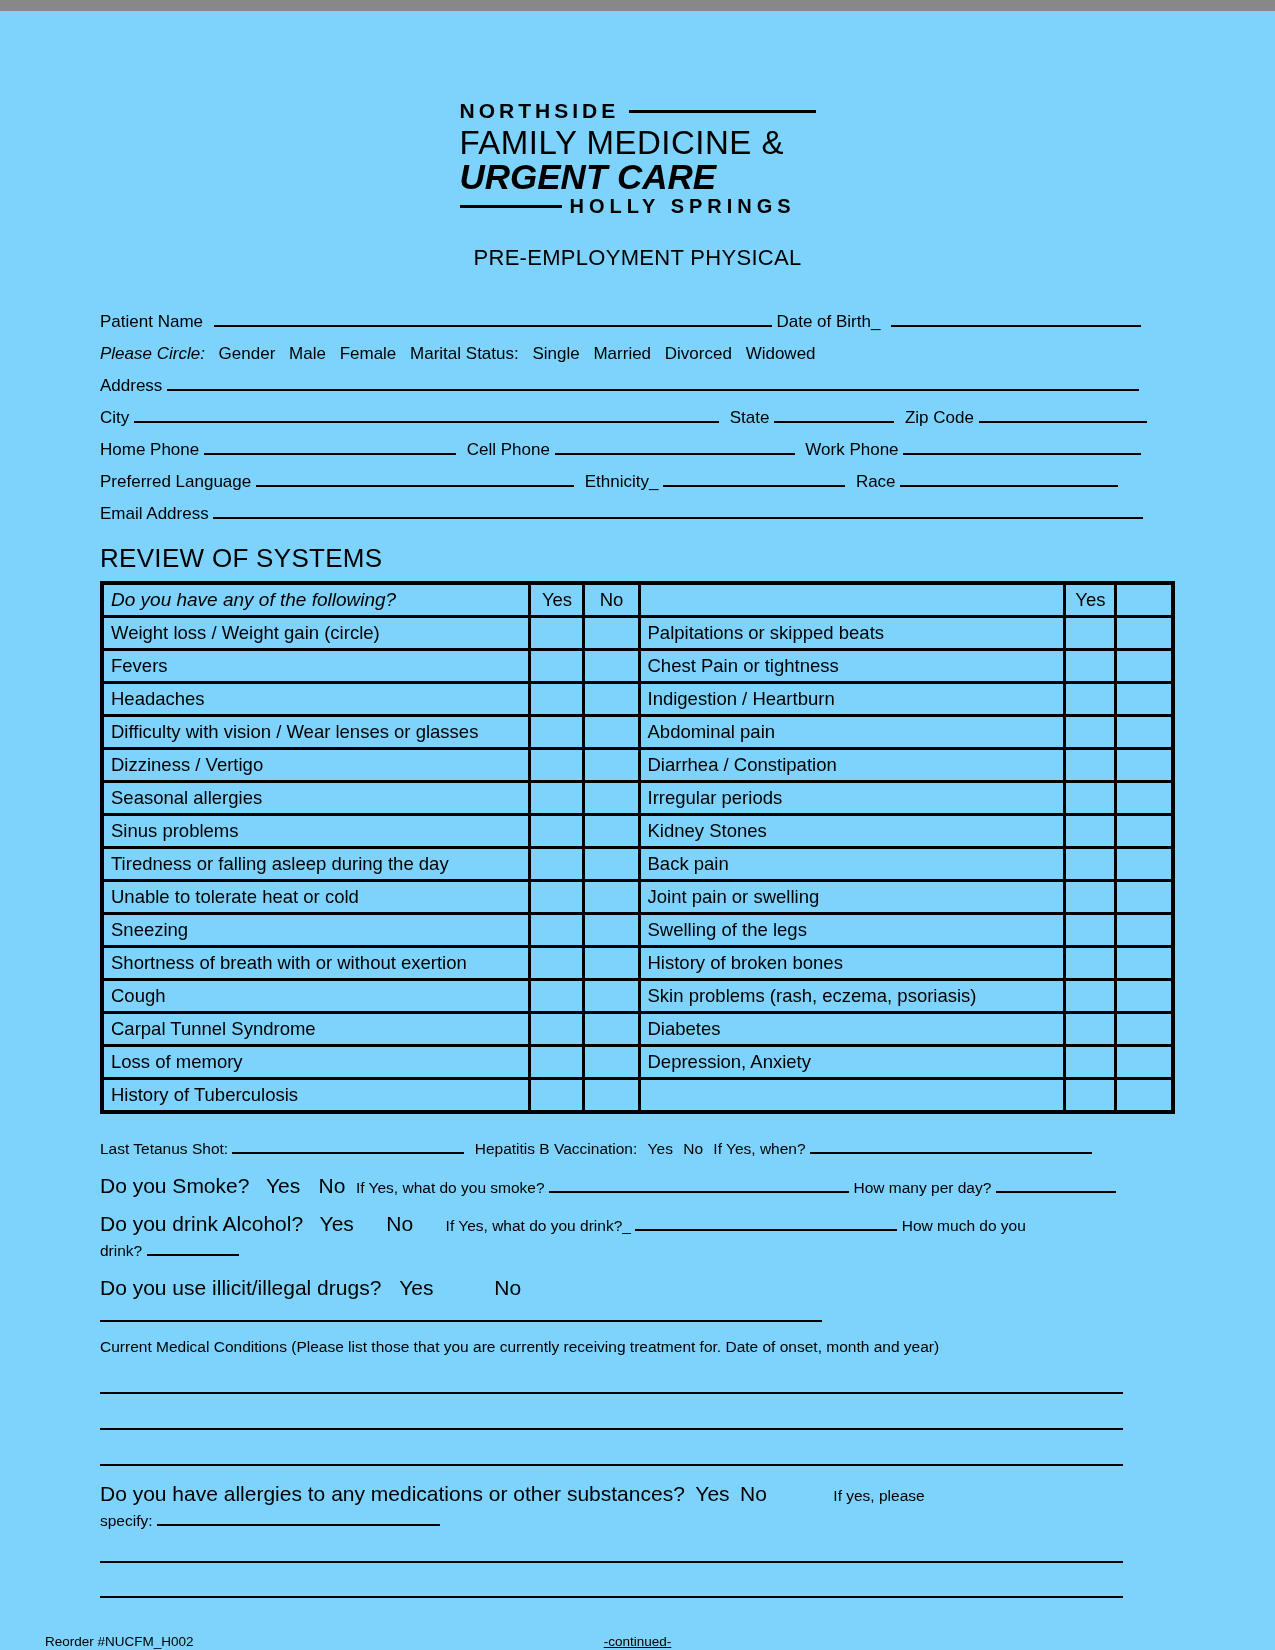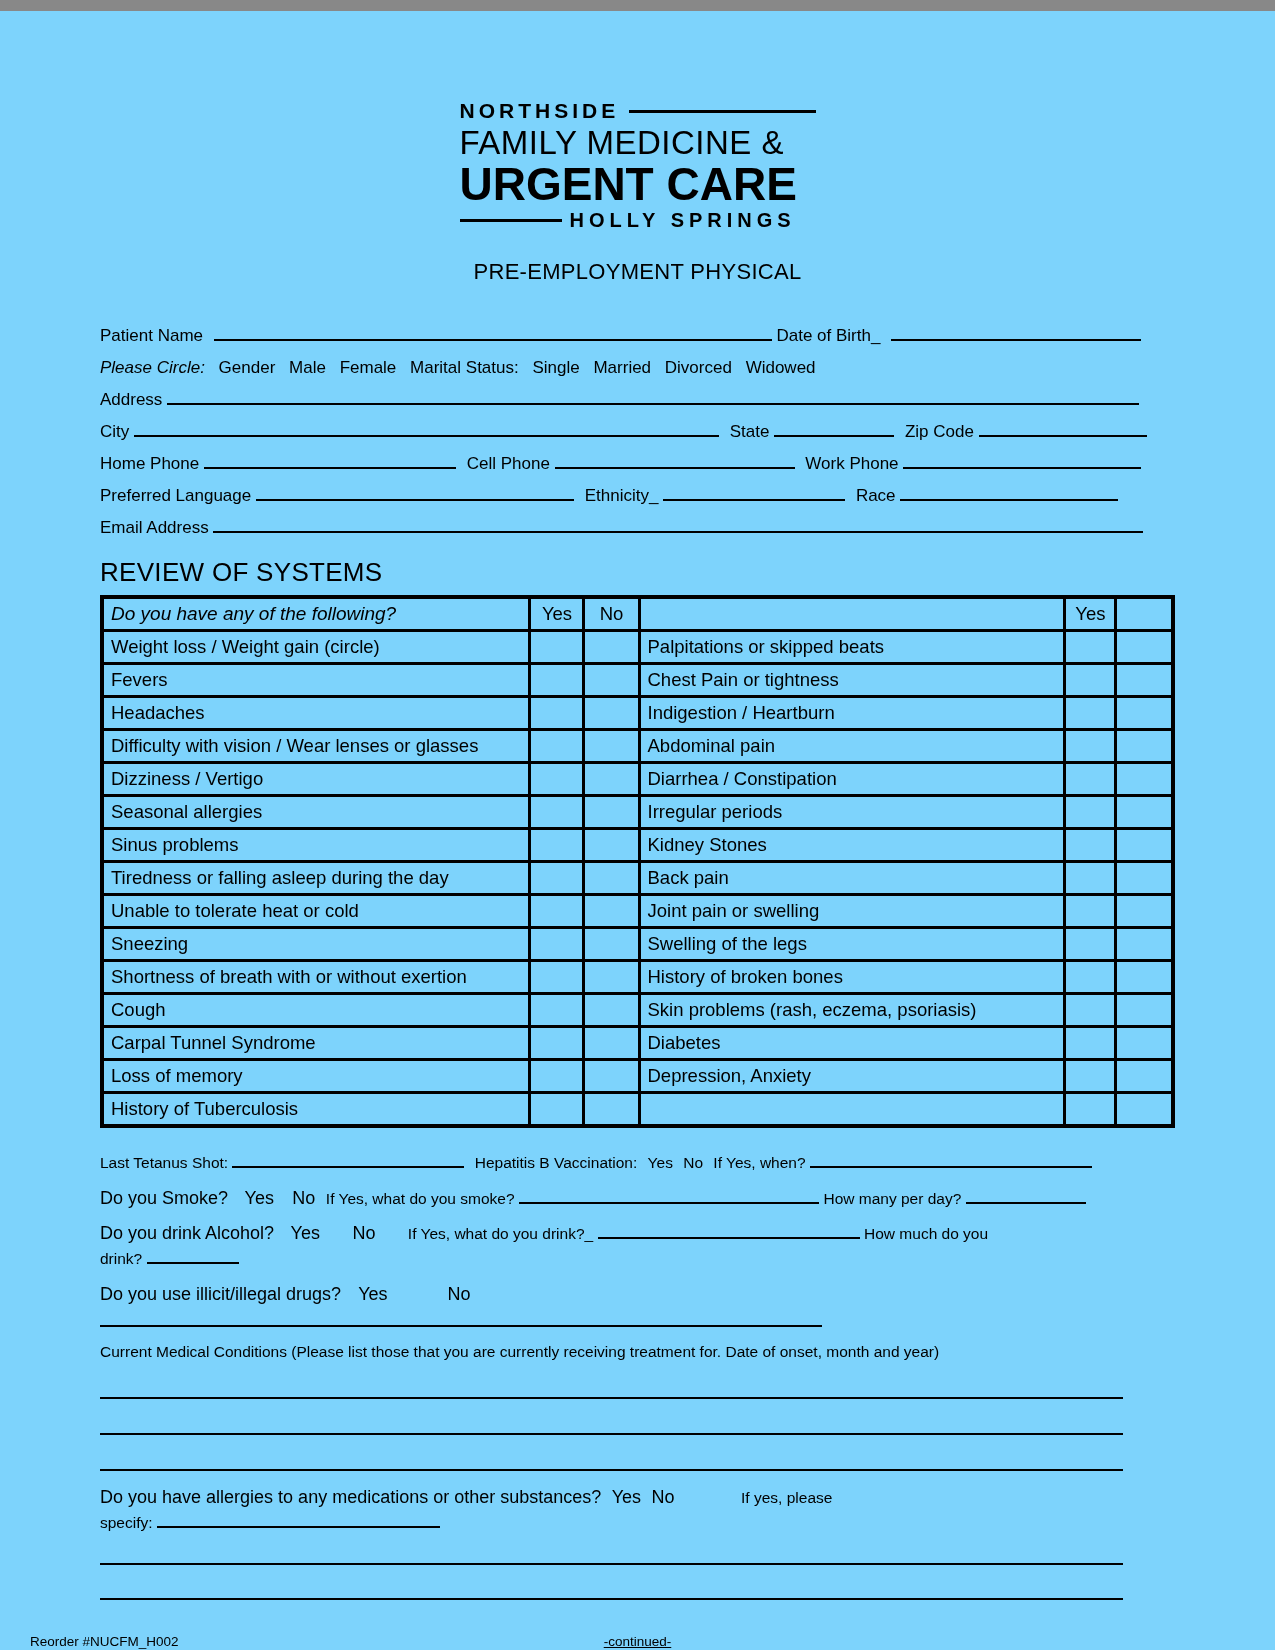--- a/index.html
+++ b/index.html
@@ -6,21 +6,21 @@
   .page{position:relative;width:1275px;height:1650px;background:#7dd3fc;color:#000;
         font-family:"Liberation Sans","DejaVu Sans",sans-serif;margin:11px auto;overflow:hidden;}
   .content{margin:0 auto;width:1075px;padding-top:88px;}
 
   
   .logo{width:356px;margin:0 auto;}
   .logo-r1{display:flex;align-items:center;}
   .logo-top{font-size:21px;font-weight:bold;letter-spacing:4px;}
   .logo-rule{flex:1;height:3px;background:#000;margin-left:10px;}
   .logo-fm{font-size:33px;letter-spacing:0.5px;margin-top:1px;white-space:nowrap;}
-  .logo-uc{font-size:46px;font-weight:600;margin-top:-5px;white-space:nowrap;}
+  .logo-uc{font-size:35px;font-style:italic;font-weight:600;margin-top:-5px;white-space:nowrap;}
   .logo-r4{display:flex;align-items:center;margin-top:-2px;}
   .logo-rule2{width:102px;height:3px;background:#000;margin-right:8px;}
   .logo-bottom{font-size:20px;font-weight:bold;letter-spacing:5px;}
 
   .form-title{text-align:center;font-size:22px;margin-top:27px;letter-spacing:0.3px;}
 
   
   .pinfo{margin-top:41px;}
   .frow{font-size:17px;margin-bottom:12px;white-space:nowrap;}
   .frow .lbl{margin-right:6px;}
@@ -31,30 +31,30 @@
   
   .ros-heading{font-size:26px;letter-spacing:0.3px;margin:19px 0 7px 0;}
   table.ros{border-collapse:collapse;width:1075px;table-layout:fixed;border:4px solid #000;}
   table.ros td{border:3px solid #000;height:30px;padding:0 7px;font-size:18.5px;vertical-align:middle;
                overflow:hidden;white-space:nowrap;}
   table.ros td.hq{font-style:italic;font-size:19px;}
   table.ros td.c{text-align:center;padding:0 2px;}
 
   
   .q-sm{font-size:15.5px;}
-  .q-lg{font-size:18px;}
+  .q-lg{font-size:21px;}
   .qrow{white-space:nowrap;}
   .mt26{margin-top:26px;} .mt16{margin-top:16px;} .mt14{margin-top:14px;}
   .mt6{margin-top:6px;} .mt20{margin-top:20px;}
   .gap6{margin-left:6px;} .gap12{margin-left:12px;} .gap14{margin-left:14px;}
   .gap28{margin-left:28px;} .gap55{margin-left:55px;} .gap62{margin-left:62px;}
   .blank-line{height:0;border-bottom:2px solid #000;}
 
   .footer{position:absolute;left:0;right:0;bottom:12px;font-size:13.5px;}
-  .footer .reorder{position:absolute;left:30px;bottom:0;}
+  .footer .reorder{position:absolute;left:45px;bottom:0;}
   .footer .continued{display:block;text-align:center;text-decoration:underline;}
 </style>
 </head>
 <body>
 
 <div class="page">
   <div class="content">
 
     <div class="logo">
       <div class="logo-r1">

